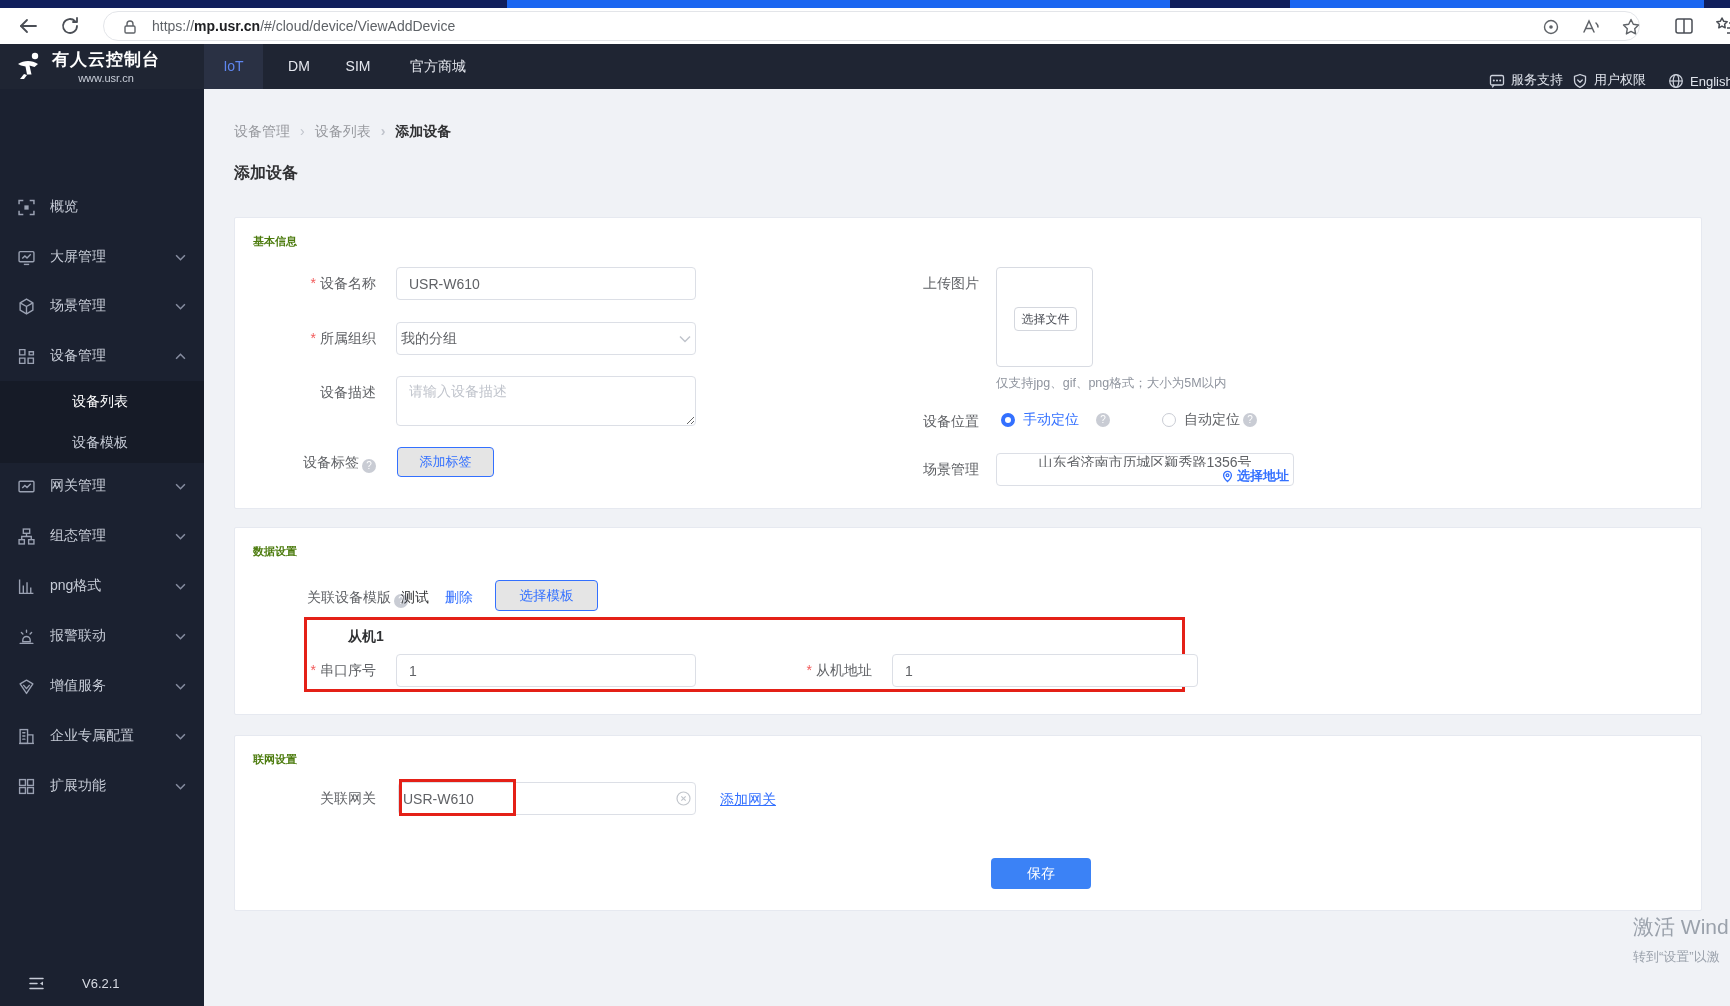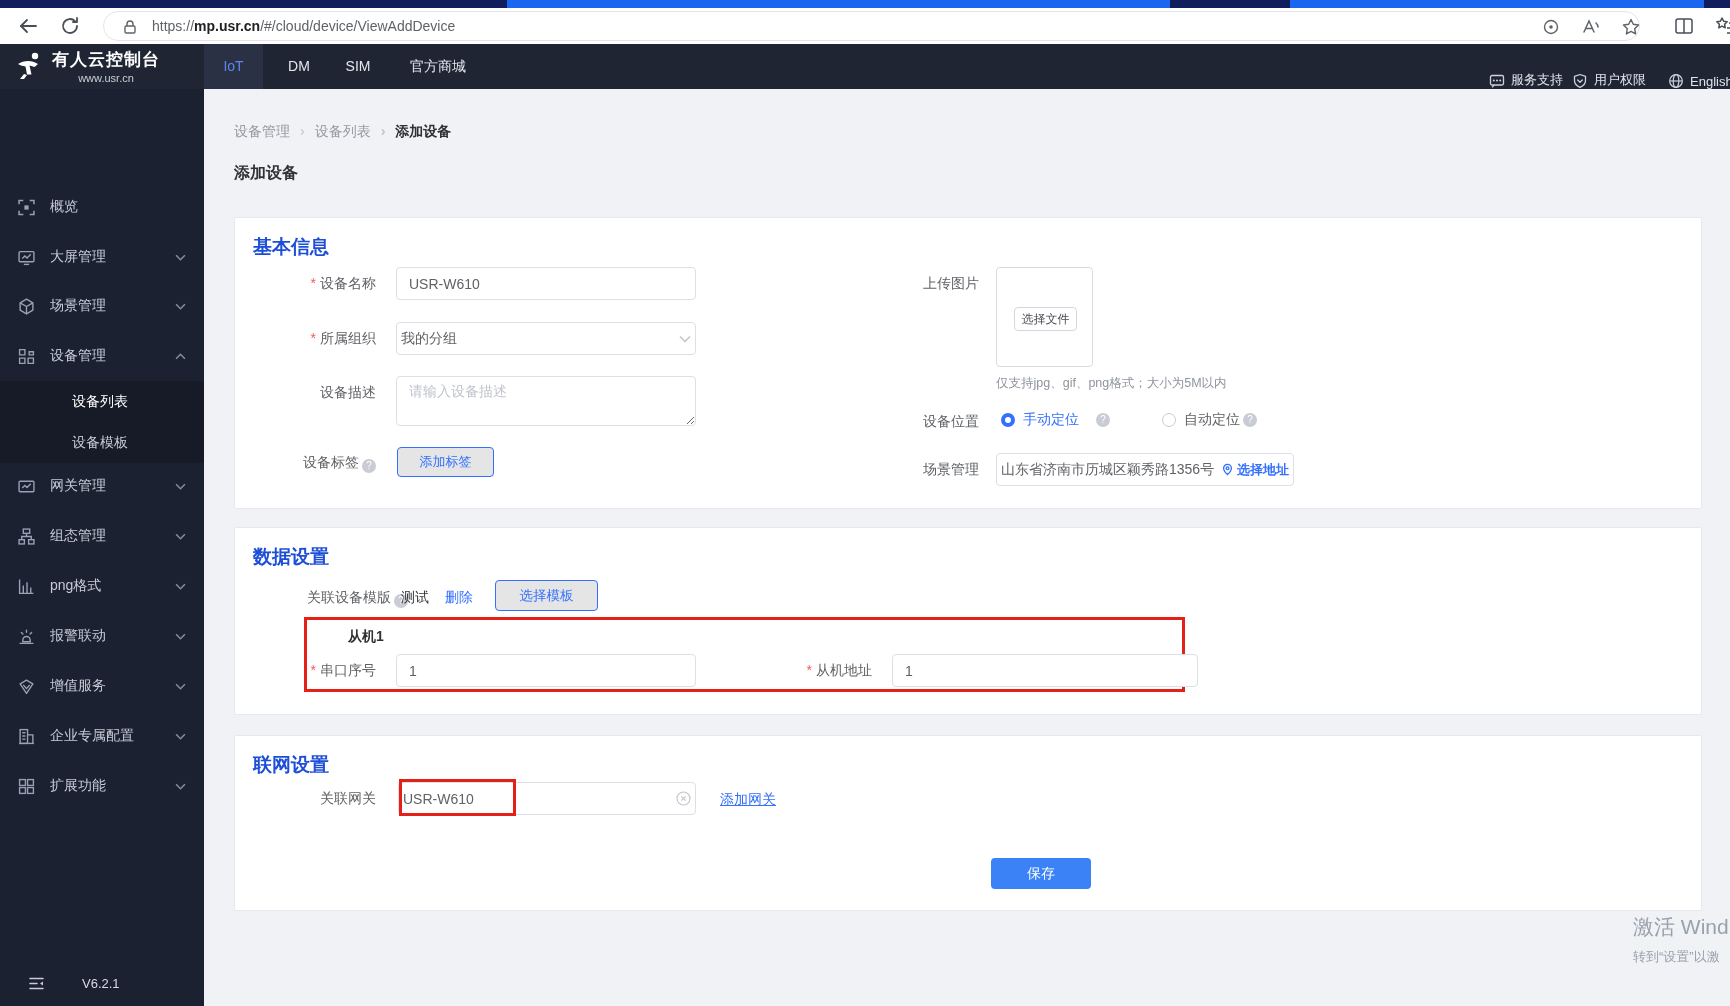--- a/index.html
+++ b/index.html
@@ -71,21 +71,21 @@
   .breadcrumb { position:absolute; left:30px; top:34px; font-size:14px; display:flex; }
   .crumb { color:#97999e; cursor:pointer; }
   .crumb:not(:first-child)::before { content:"›"; color:#c0c4cc; margin:0 10px; }
   .crumb.current { color:#303133; font-weight:bold; cursor:default; }
   .page-title { position:absolute; left:30px; top:74px; font-size:16px; font-weight:bold; color:#303133; }
 
   .card { position:absolute; left:30px; width:1468px; background:#fff; border:1px solid #e6e9f0; border-radius:2px; }
   .card1 { top:128px; height:292px; }
   .card2 { top:438px; height:188px; }
   .card3 { top:646px; height:176px; }
-  .sec-title { position:absolute; left:18px; top:16px; font-size:19px; font-weight:bold; color:#1d4ed8; }
+  .sec-title { position:absolute; left:18px; top:16px; font-size:11px; font-weight:bold; color:#4d7c0f; }
 
   .flabel { position:absolute; font-size:14px; color:#606266; text-align:right; white-space:nowrap; }
   .req::before { content:"*"; color:#f25a5a; margin-right:4px; }
   .qicon { display:inline-block; vertical-align:-2px; width:14px; height:14px; margin-left:3px;
            border-radius:50%; background:#c9ccd4; color:#fff; font-size:10px; line-height:14px;
            text-align:center; cursor:pointer; }
   .qicon::before { content:"?"; }
 
   .t-input { position:absolute; height:33px; border:1px solid #dcdfe6; border-radius:4px;
              background:#fff; font-size:14px; color:#606266; padding:0 12px;
@@ -125,21 +125,21 @@
 
   .lab-pos { left:644px; top:195px; width:100px; }
   .radio-row { position:absolute; left:766px; top:193px; display:flex; align-items:center; }
   .radio-on { width:14px; height:14px; border-radius:50%; border:4.5px solid #3370ff; background:#fff; cursor:pointer; flex:none; }
   .radio-off{ width:14px; height:14px; border-radius:50%; border:1px solid #c9ccd4; background:#fff; cursor:pointer; flex:none; }
   .radio-lab-on  { color:#3370ff; font-size:14px; margin:0 14px 0 8px; cursor:pointer; }
   .radio-lab-off { color:#606266; font-size:14px; margin:0 0 0 8px; cursor:pointer; }
   .radio-gap { width:52px; }
 
   .lab-map { left:644px; top:243px; width:100px; }
-  .map-input { left:761px; top:235px; width:298px; }
+  .map-input { left:761px; top:235px; width:298px;flex-direction:column; }
   .map-input .addr { white-space:nowrap; overflow:hidden; }
   .map-pick { display:flex; align-items:center; margin-left:auto; color:#3370ff; font-size:13px;
               font-weight:bold; cursor:pointer; }
   .map-pick svg { width:13px; height:13px; margin-right:3px; }
 
   
   .lab-tpl { position:absolute; left:72px; top:61px; font-size:14px; color:#606266; }
   .tpl-name { position:absolute; left:166px; top:61px; font-size:14px; color:#303133; }
   .tpl-del { position:absolute; left:210px; top:61px; }
   .btn-tpl { left:260px; top:52px; width:103px; height:31px; line-height:29px; }

